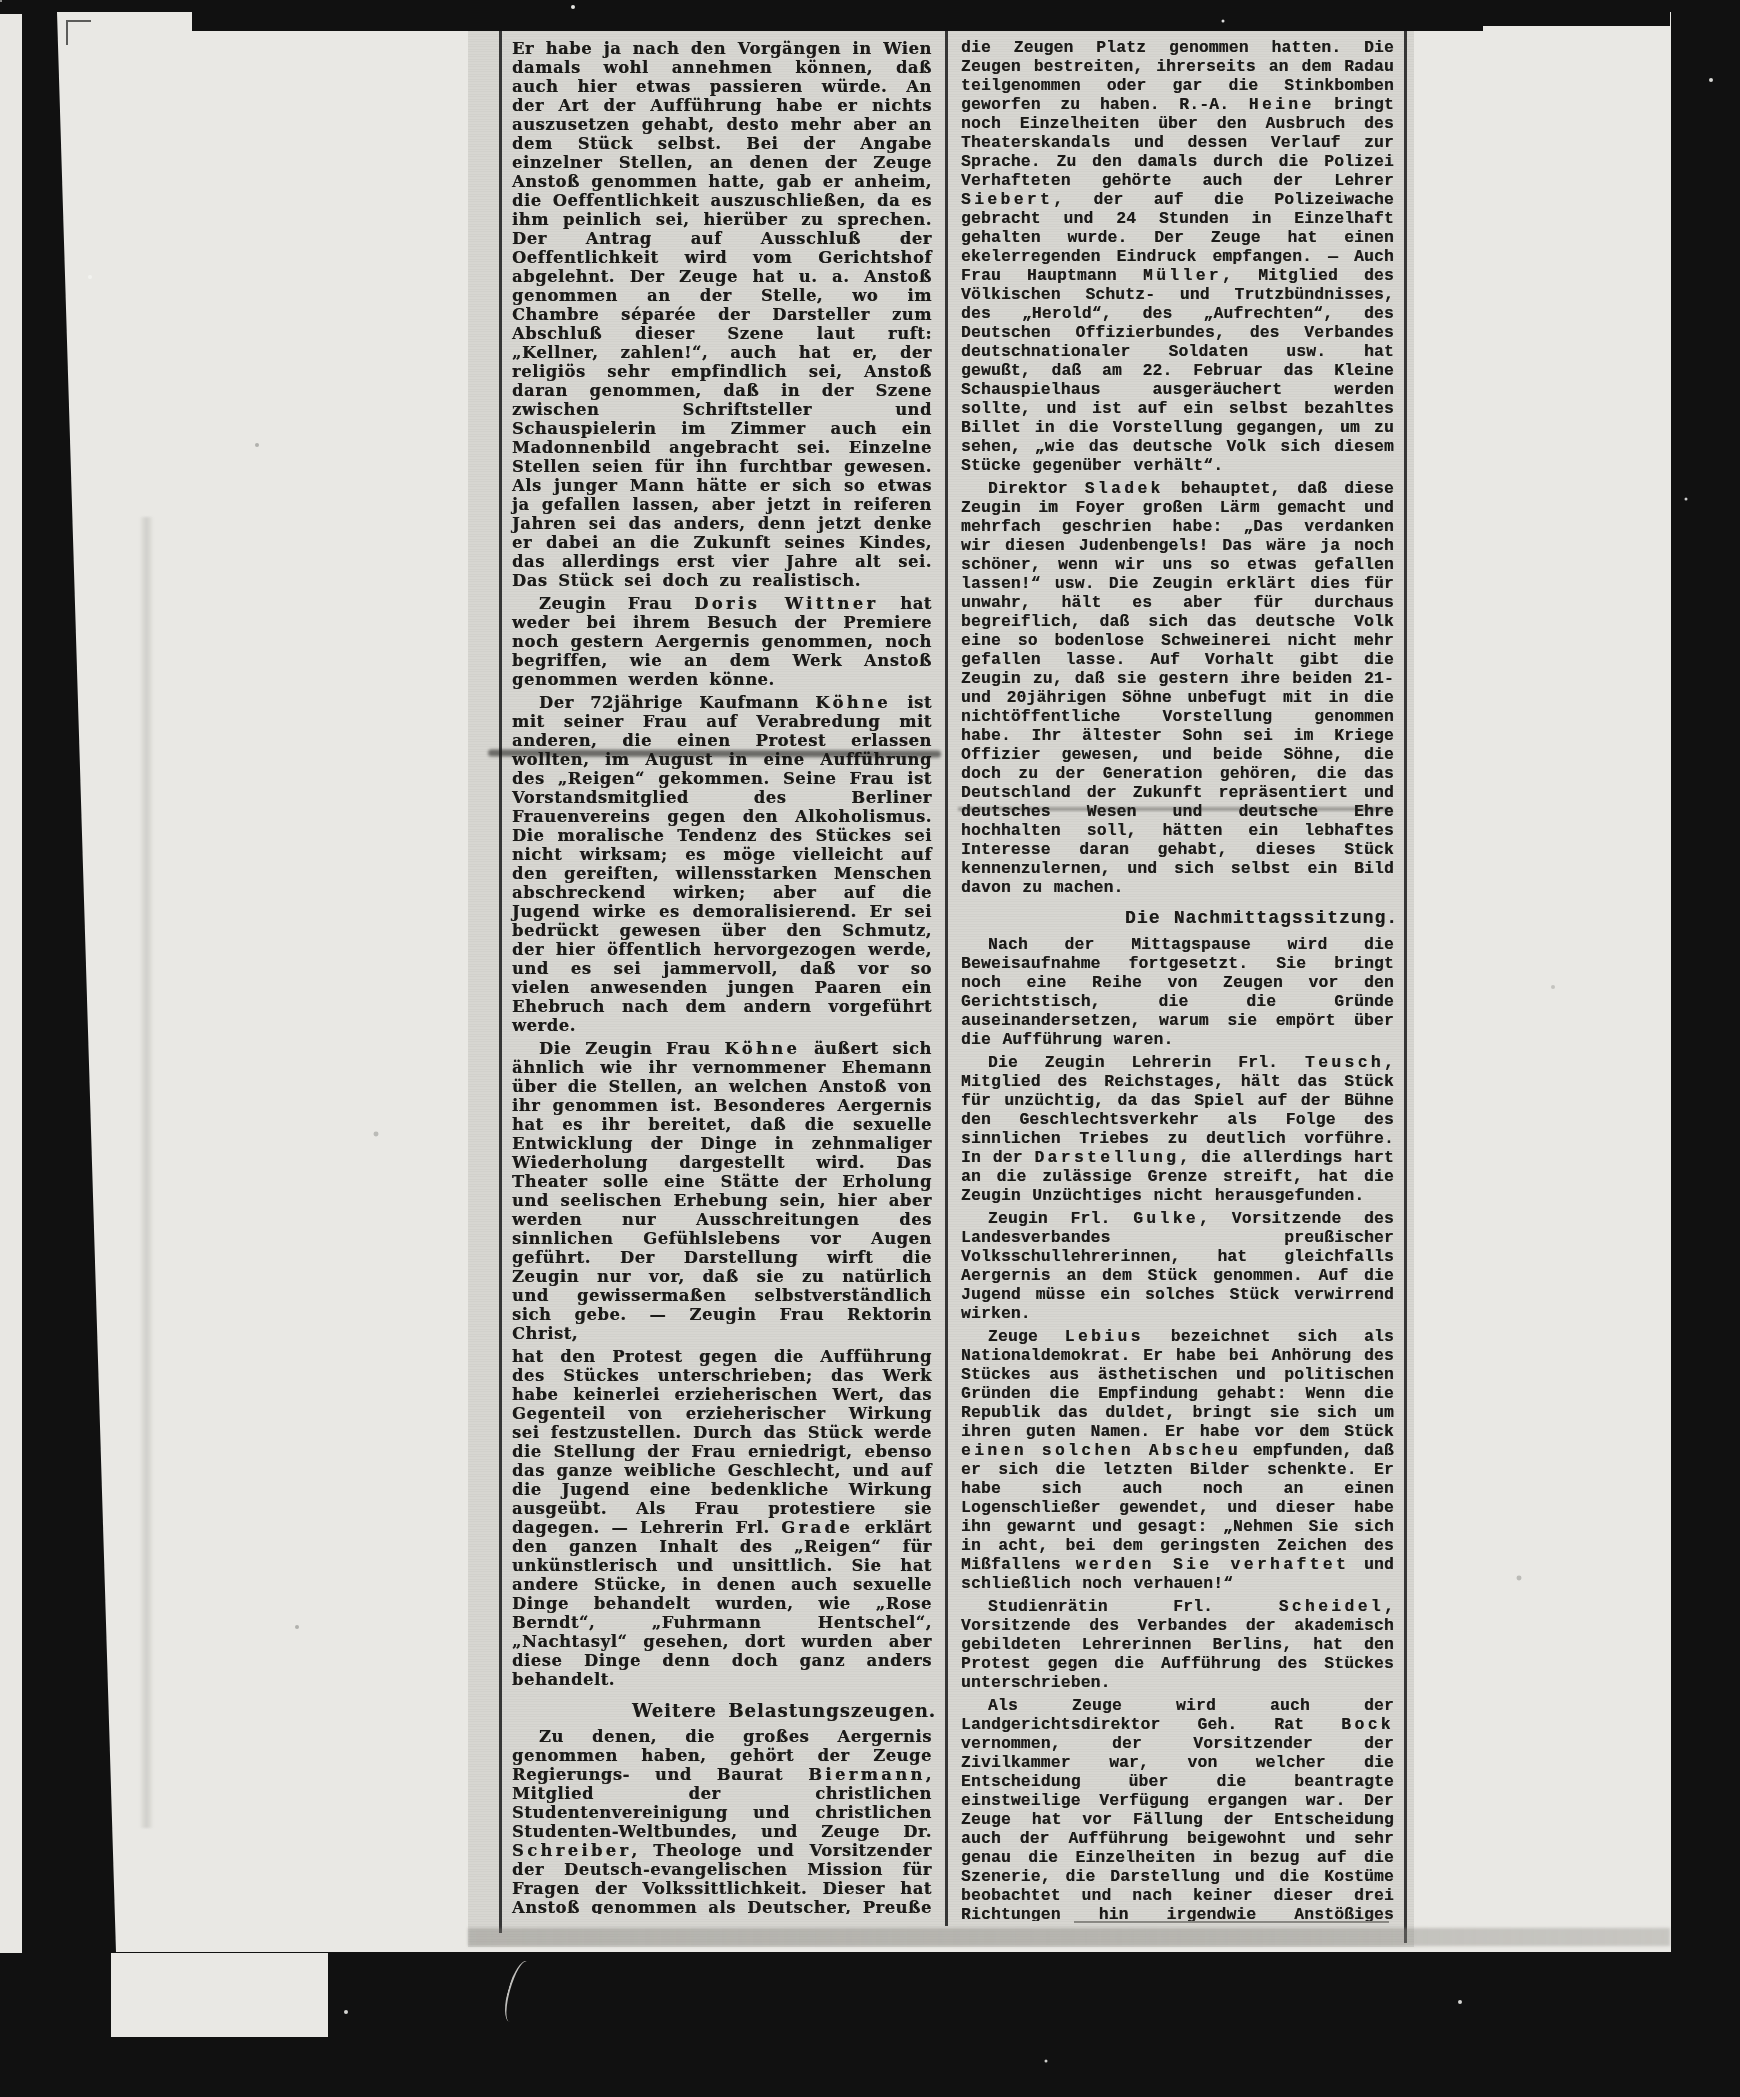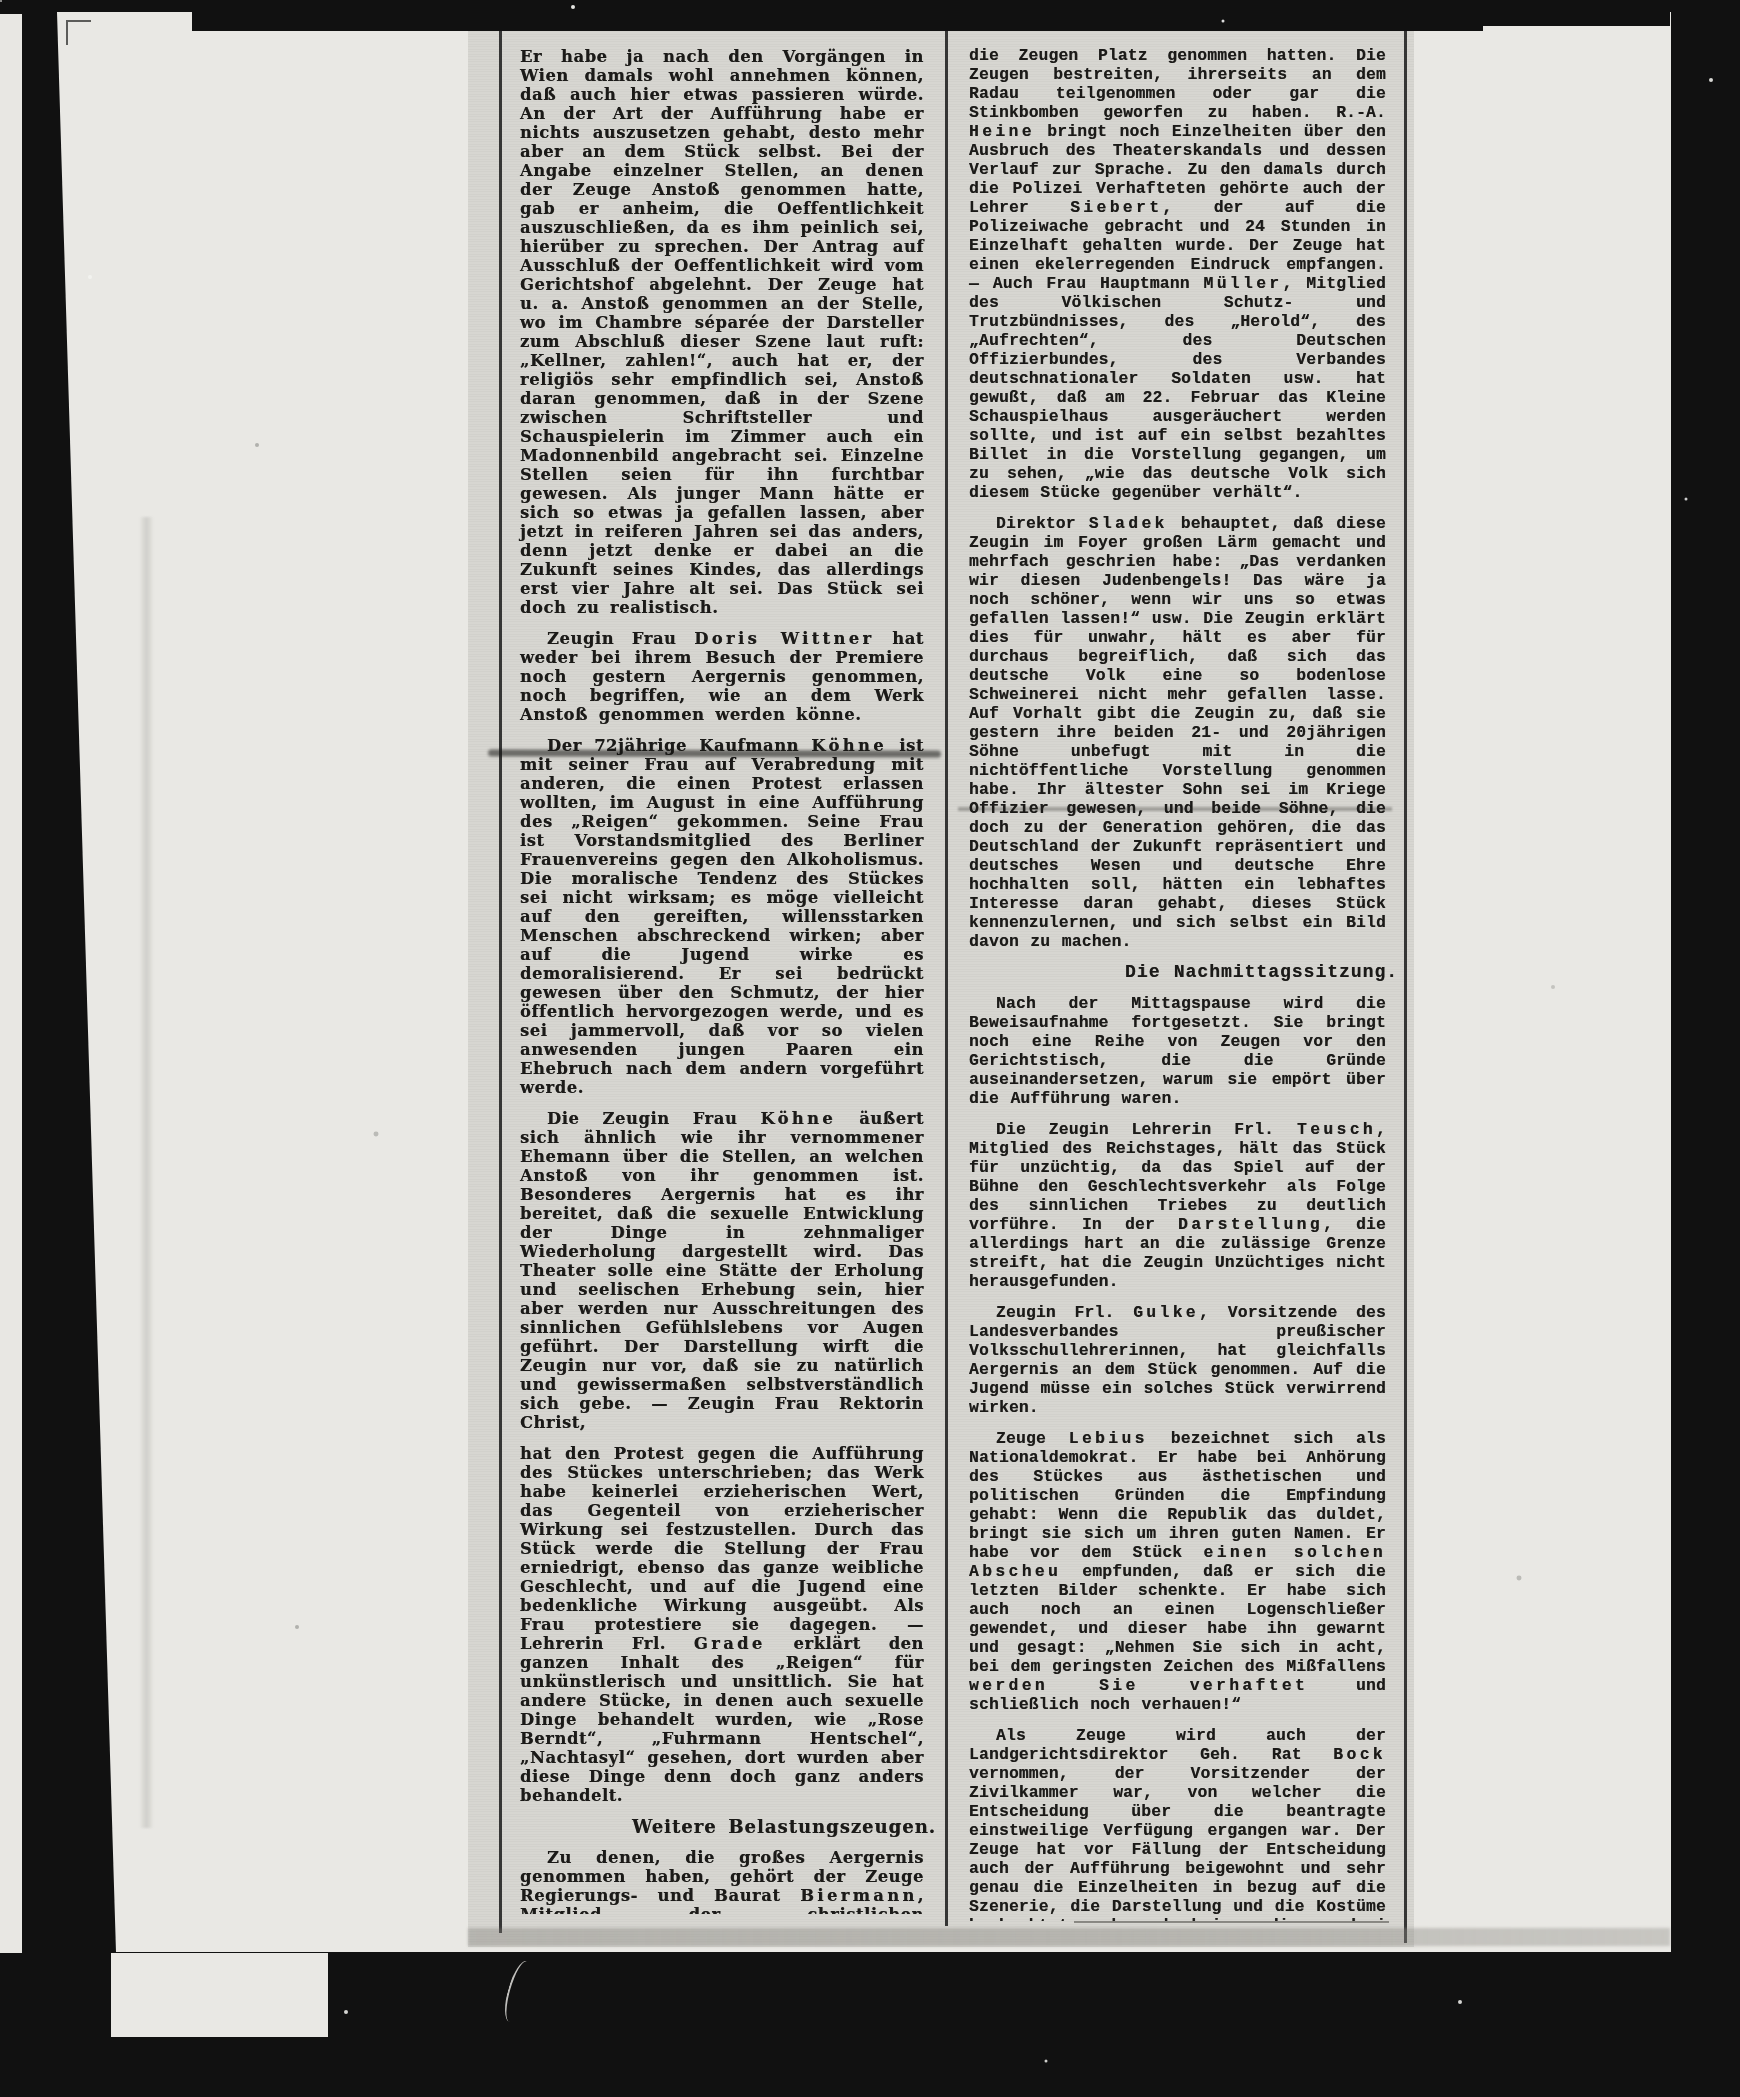--- a/index.html
+++ b/index.html
@@ -41,21 +41,21 @@
   .col-rule{top:31px;width:2.5px;height:1902px;background:var(--c-rule);opacity:.85;}
   #rule-left{left:499px;}
   #rule-middle{left:945px;height:1895px;}
   #rule-right{left:1404px;width:3px;height:1912px;}
   
   .article-col{color:var(--c-ink);font-weight:bold;font-size:16.3px;line-height:19px;
     text-align:justify;overflow:hidden;hyphens:auto;
     text-shadow:0.3px 0.3px 0.5px rgba(25,24,22,.65);}
   #col-left{left:508px;top:35px;width:428px;height:1879px;letter-spacing:0.6px;word-spacing:4.4px;}
   #col-right{left:957px;top:34px;width:441px;height:1887px;letter-spacing:0.2px;word-spacing:1.5px;font-family:Liberation Mono, monospace;}
-  .para{margin:12px;text-indent:27px;}
+  .para{margin:4px;text-indent:27px;}
   .para.cont{text-indent:0;}
   .sp{letter-spacing:3.4px;}
   .head{margin:12px 0 7px 0;text-align:right;text-indent:0;font-size:18px;
     letter-spacing:1px;font-weight:bold;}
   
   #ink-smear{left:488px;top:750px;width:453px;height:7.4px;background:#141412;
     opacity:.55;filter:blur(1.5px);border-radius:4px;transform:rotate(.15deg);}
   #ink-smear-2{left:958px;top:807px;width:434px;height:4px;background:#232220;
     opacity:.3;filter:blur(1px);}
   #end-rule{left:1074px;top:1921px;width:315px;height:1.5px;background:#4a4a46;opacity:.55;}
@@ -95,20 +95,21 @@
     <p class="para"><span>Zu denen, die großes Aergernis genommen haben, gehört der Zeuge Regierungs- und Baurat </span><span class="sp">Biermann</span><span>, Mitglied der christlichen Studentenvereinigung und christlichen Studenten-Weltbundes, und Zeuge Dr. </span><span class="sp">Schreiber</span><span>, Theologe und Vorsitzender der Deutsch-evangelischen Mission für Fragen der Volkssittlichkeit. Dieser hat Anstoß genommen als Deutscher, Preuße und Berliner, denn in Wien, München, Dresden sei die Aufführung des Stückes unmöglich gemacht worden. Die Abtönung des Buches durch die Darstellung habe die gefährliche Wirkung nur noch gesteigert. Das ganze Stück sei eine Darstellung der Unzucht: Mißbrauch der Kunst, Verletzung der Sittlichkeit, Gefährdung des Volkes und damit der Jugend. — Lehrer </span></p>
   </div>
 <div class="abs article-col" id="col-right">
     <p class="para cont"><span>die Zeugen Platz genommen hatten. Die Zeugen bestreiten, ihrerseits an dem Radau teilgenommen oder gar die Stinkbomben geworfen zu haben. R.-A. </span><span class="sp">Heine</span><span> bringt noch Einzelheiten über den Ausbruch des Theaterskandals und dessen Verlauf zur Sprache. Zu den damals durch die Polizei Verhafteten gehörte auch der Lehrer </span><span class="sp">Siebert</span><span>, der auf die Polizeiwache gebracht und 24 Stunden in Einzelhaft gehalten wurde. Der Zeuge hat einen ekelerregenden Eindruck empfangen. — Auch Frau Hauptmann </span><span class="sp">Müller</span><span>, Mitglied des Völkischen Schutz- und Trutzbündnisses, des „Herold“, des „Aufrechten“, des Deutschen Offizierbundes, des Verbandes deutschnationaler Soldaten usw. hat gewußt, daß am 22. Februar das Kleine Schauspielhaus ausgeräuchert werden sollte, und ist auf ein selbst bezahltes Billet in die Vorstellung gegangen, um zu sehen, „wie das deutsche Volk sich diesem Stücke gegenüber verhält“.</span></p>
     <p class="para"><span>Direktor </span><span class="sp">Sladek</span><span> behauptet, daß diese Zeugin im Foyer großen Lärm gemacht und mehrfach geschrien habe: „Das verdanken wir diesen Judenbengels! Das wäre ja noch schöner, wenn wir uns so etwas gefallen lassen!“ usw. Die Zeugin erklärt dies für unwahr, hält es aber für durchaus begreiflich, daß sich das deutsche Volk eine so bodenlose Schweinerei nicht mehr gefallen lasse. Auf Vorhalt gibt die Zeugin zu, daß sie gestern ihre beiden 21- und 20jährigen Söhne unbefugt mit in die nichtöffentliche Vorstellung genommen habe. Ihr ältester Sohn sei im Kriege Offizier gewesen, und beide Söhne, die doch zu der Generation gehören, die das Deutschland der Zukunft repräsentiert und deutsches Wesen und deutsche Ehre hochhalten soll, hätten ein lebhaftes Interesse daran gehabt, dieses Stück kennenzulernen, und sich selbst ein Bild davon zu machen.</span></p>
     <h3 class="head">Die Nachmittagssitzung.</h3>
     <p class="para"><span>Nach der Mittagspause wird die Beweisaufnahme fortgesetzt. Sie bringt noch eine Reihe von Zeugen vor den Gerichtstisch, die die Gründe auseinandersetzen, warum sie empört über die Aufführung waren.</span></p>
     <p class="para"><span>Die Zeugin Lehrerin Frl. </span><span class="sp">Teusch</span><span>, Mitglied des Reichstages, hält das Stück für unzüchtig, da das Spiel auf der Bühne den Geschlechtsverkehr als Folge des sinnlichen Triebes zu deutlich vorführe. In der </span><span class="sp">Darstellung</span><span>, die allerdings hart an die zulässige Grenze streift, hat die Zeugin Unzüchtiges nicht herausgefunden.</span></p>
     <p class="para"><span>Zeugin Frl. </span><span class="sp">Gulke</span><span>, Vorsitzende des Landesverbandes preußischer Volksschullehrerinnen, hat gleichfalls Aergernis an dem Stück genommen. Auf die Jugend müsse ein solches Stück verwirrend wirken.</span></p>
     <p class="para"><span>Zeuge </span><span class="sp">Lebius</span><span> bezeichnet sich als Nationaldemokrat. Er habe bei Anhörung des Stückes aus ästhetischen und politischen Gründen die Empfindung gehabt: Wenn die Republik das duldet, bringt sie sich um ihren guten Namen. Er habe vor dem Stück </span><span class="sp">einen solchen Abscheu</span><span> empfunden, daß er sich die letzten Bilder schenkte. Er habe sich auch noch an einen Logenschließer gewendet, und dieser habe ihn gewarnt und gesagt: „Nehmen Sie sich in acht, bei dem geringsten Zeichen des Mißfallens </span><span class="sp">werden Sie verhaftet</span><span> und schließlich noch verhauen!“</span></p>
+    <p class="para"><span>Studienrätin Frl. </span><span class="sp">Scheidel</span><span>, Vorsitzende des Verbandes der akademisch gebildeten Lehrerinnen Berlins, hat den Protest gegen die Aufführung des Stückes unterschrieben.</span></p>
     <p class="para"><span>Als Zeuge wird auch der Landgerichtsdirektor Geh. Rat </span><span class="sp">Bock</span><span> vernommen, der Vorsitzender der Zivilkammer war, von welcher die Entscheidung über die beantragte einstweilige Verfügung ergangen war. Der Zeuge hat vor Fällung der Entscheidung auch der Aufführung beigewohnt und sehr genau die Einzelheiten in bezug auf die Szenerie, die Darstellung und die Kostüme beobachtet und nach keiner dieser drei Richtungen hin irgendwie Anstößiges gefunden. Ueber das Werk als solches könne er hier nicht aussagen, da er bei der Zivilkammer mitgewirkt und deshalb nicht als Sachverständiger fungieren könne. In der Szene „Die Schauspielerin und der Graf“ habe er weder in den Gesten, noch in der Körperlage, noch in dem Kostüm der Schauspielerin Anstößiges bemerkt, auch die Steigerung bis zum Fallen des Vorhanges sei nicht obszön, beispielsweise gehe sie im Venusberg bei </span></p>
   </div>
 
 <div class="abs" id="ink-smear"></div>
 <div class="abs" id="ink-smear-2"></div>
 <div class="abs" id="end-rule"></div>
 <div class="abs" id="bottom-shadow-band"></div>
 
 <div class="abs" id="left-wedge"></div>
 <div class="abs" id="top-tear-a"></div>

